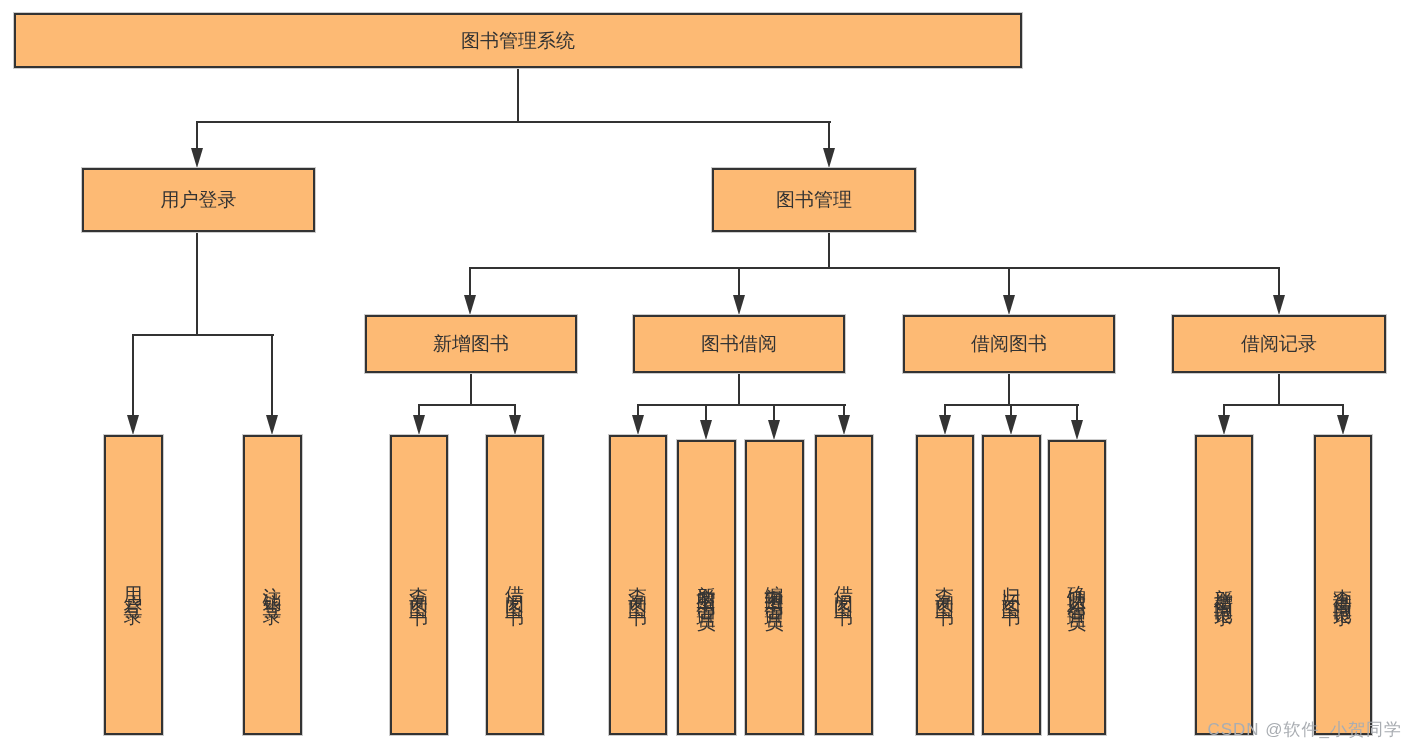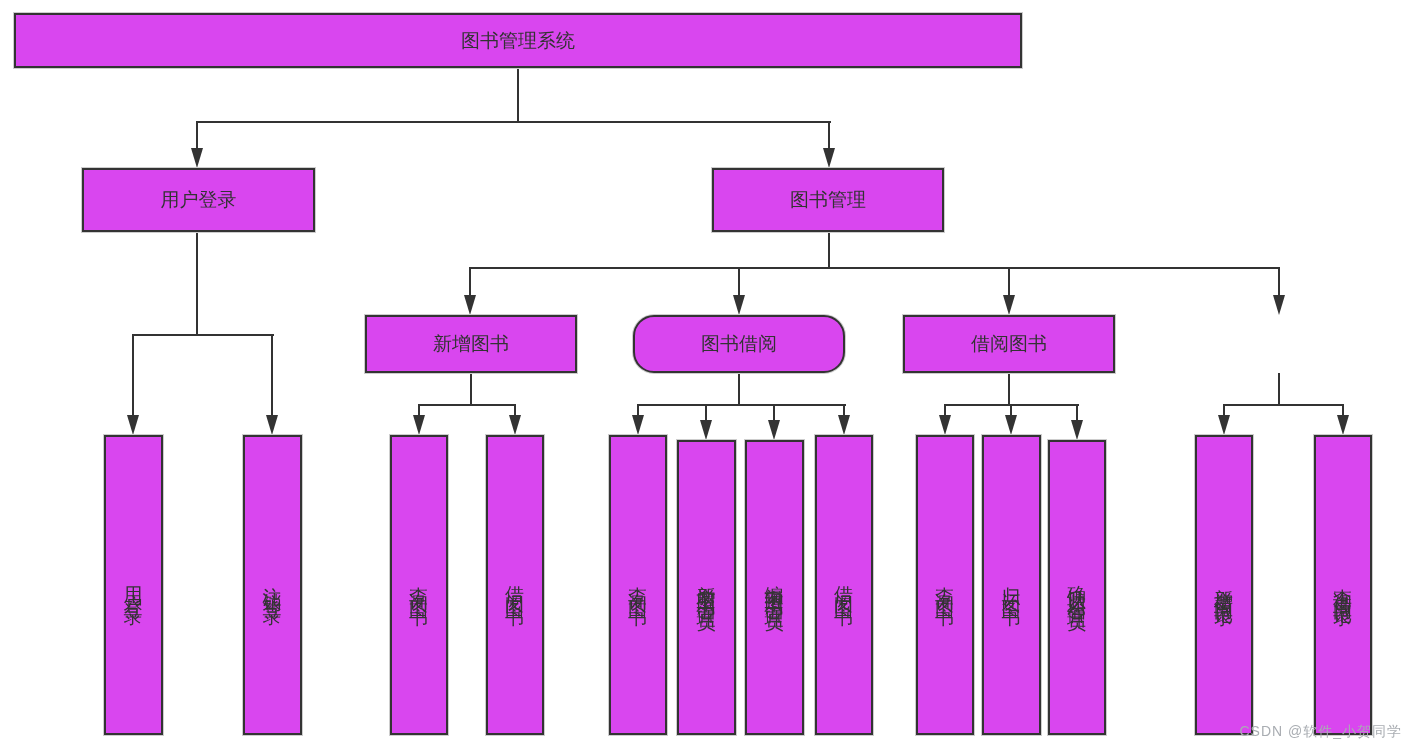--- a/index.html
+++ b/index.html
@@ -4,80 +4,81 @@
 <style>
   :root{
     --line:#333333; --text:#333333; --background:#ffffff; --watermark:#a9adb2;
   }
   html,body{margin:0;padding:0;background:var(--background);}
   .canvas{
     position:relative;width:1405px;height:747px;background:var(--background);
     overflow:hidden;font-family:"Liberation Sans","DejaVu Sans",sans-serif;color:var(--text);
   }
   .node{
-    position:absolute;box-sizing:border-box;background:#d946ef;
+    position:absolute;box-sizing:border-box;background:#fdba74;
     border:2px solid var(--line);box-shadow:0 0 0 1px #cdcdcd;
     display:flex;align-items:center;justify-content:center;
     font-size:19px;color:var(--text);z-index:2;text-align:center;
   }
   .vnode{
     writing-mode:vertical-rl;text-orientation:mixed;letter-spacing:7px;
     line-height:1;font-size:19px;
   }
   .vnode.tight{letter-spacing:4px;}
   .hline,.vline{position:absolute;background:var(--line);z-index:1;}
   .hline{height:2px;} .vline{width:2px;}
   .arrow{
     position:absolute;width:0;height:0;z-index:1;
     border-left:6px solid transparent;border-right:6px solid transparent;
     border-top:20px solid var(--line);
   }
   .watermark{
     position:absolute;right:3px;bottom:6px;z-index:5;
-    font-size:14px;color:var(--watermark);letter-spacing:1px;white-space:nowrap;
+    font-size:17px;color:var(--watermark);letter-spacing:1px;white-space:nowrap;
   }
 </style>
 </head>
 <body>
 
 <div class="canvas">
 
   <div class="node" style="left:14px;top:13px;width:1008px;height:55px;">图书管理系统</div>
 
   <div class="vline" style="left:517px;top:68px;height:55px;"></div>
   <div class="hline" style="left:197px;top:121px;width:634px;"></div>
   <div class="vline" style="left:196px;top:121px;height:30px;"></div>
   <div class="arrow" style="left:191px;top:148px;"></div>
   <div class="vline" style="left:828px;top:121px;height:30px;"></div>
   <div class="arrow" style="left:823px;top:148px;"></div>
 
   <div class="node" style="left:82px;top:168px;width:233px;height:64px;">用户登录</div>
-  <div class="node" style="left:712px;top:168px;width:232px;height:64px;">图书管理</div>
+  <div class="node" style="left:712px;top:168px;width:204px;height:64px;">图书管理</div>
 
   <div class="vline" style="left:196px;top:232px;height:104px;"></div>
   <div class="hline" style="left:133px;top:334px;width:141px;"></div>
   <div class="vline" style="left:132px;top:334px;height:85px;"></div>
   <div class="arrow" style="left:127px;top:415px;"></div>
   <div class="vline" style="left:271px;top:334px;height:85px;"></div>
   <div class="arrow" style="left:266px;top:415px;"></div>
 
   <div class="vline" style="left:828px;top:232px;height:37px;"></div>
   <div class="hline" style="left:470px;top:267px;width:810px;"></div>
   <div class="vline" style="left:469px;top:267px;height:32px;"></div>
   <div class="arrow" style="left:464px;top:295px;"></div>
   <div class="vline" style="left:738px;top:267px;height:32px;"></div>
   <div class="arrow" style="left:733px;top:295px;"></div>
   <div class="vline" style="left:1008px;top:267px;height:32px;"></div>
   <div class="arrow" style="left:1003px;top:295px;"></div>
   <div class="vline" style="left:1278px;top:267px;height:32px;"></div>
   <div class="arrow" style="left:1273px;top:295px;"></div>
 
   <div class="node" style="left:365px;top:315px;width:212px;height:58px;">新增图书</div>
-  <div class="node" style="left:633px;top:315px;width:212px;height:58px;border-radius:21px;">图书借阅</div>
+  <div class="node" style="left:633px;top:315px;width:212px;height:58px;">图书借阅</div>
   <div class="node" style="left:903px;top:315px;width:212px;height:58px;">借阅图书</div>
+  <div class="node" style="left:1172px;top:315px;width:214px;height:58px;">借阅记录</div>
 
   <div class="vline" style="left:470px;top:373px;height:33px;"></div>
   <div class="hline" style="left:418px;top:404px;width:98px;"></div>
   <div class="vline" style="left:418px;top:404px;height:14px;"></div>
   <div class="arrow" style="left:413px;top:415px;"></div>
   <div class="vline" style="left:514px;top:404px;height:14px;"></div>
   <div class="arrow" style="left:509px;top:415px;"></div>
 
   <div class="vline" style="left:738px;top:373px;height:33px;"></div>
   <div class="hline" style="left:638px;top:404px;width:208px;"></div>

